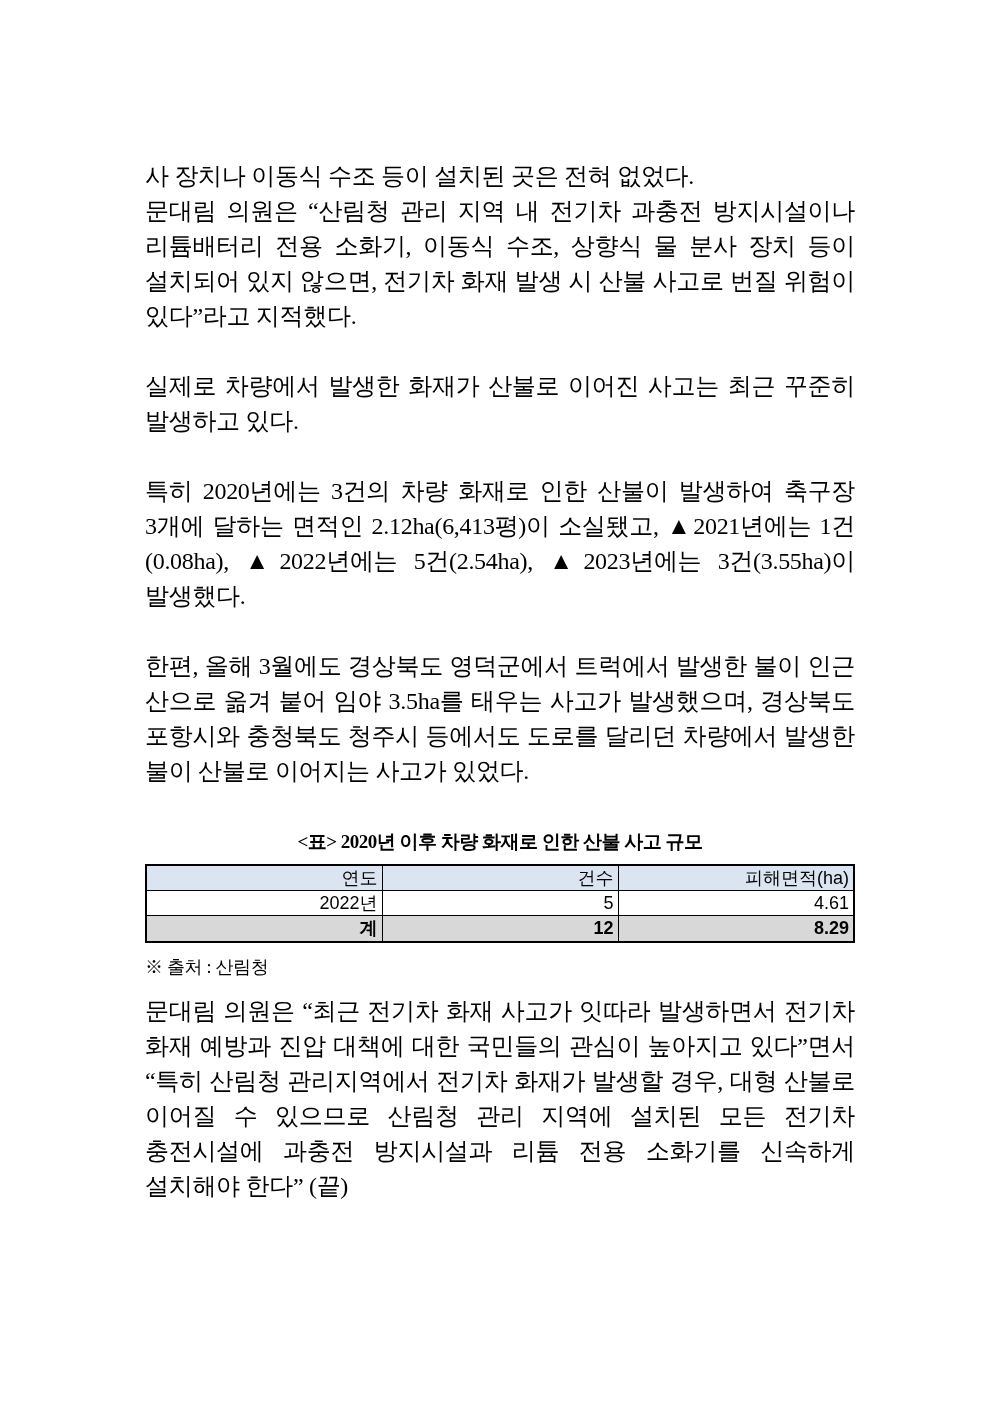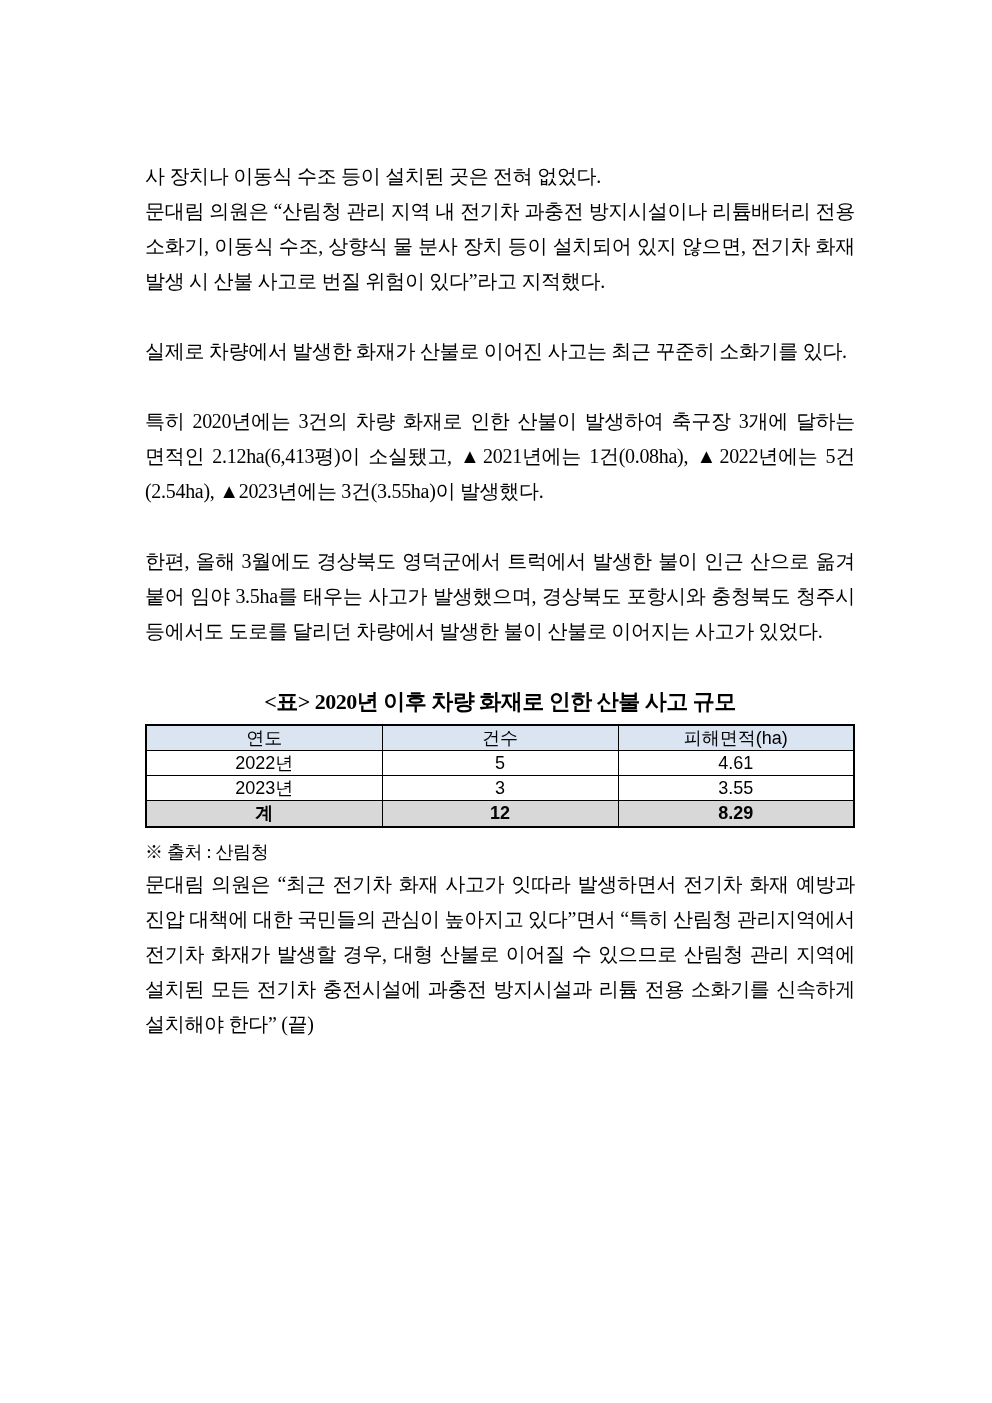--- a/index.html
+++ b/index.html
@@ -19,105 +19,100 @@
     background: var(--page_bg);
     color: var(--text);
     font-family: "Liberation Serif", "DejaVu Serif", serif;
     overflow: hidden;
   }
   .content {
     padding: 159px 137px 0 145px; 
   }
   p.body-par {
     margin: 0;
-    font-size: 20px;
+    font-size: 24px;
     line-height: 35px;
     text-align: justify;
     word-break: keep-all;
     letter-spacing: -0.3px;
   }
   p.body-par.gap { margin-top: 35px; }
 
   .table-section { margin-top: 35px; }
   .table-title {
-    font-size: 22px;
+    font-size: 19px;
     line-height: 35px;
     font-weight: bold;
     text-align: center;
     letter-spacing: -0.5px;
     margin: 0 0 5px 0;
   }
   table.fire-table {
     width: 100%;
     border-collapse: collapse;
     border: 2px solid var(--border);
     font-family: "Liberation Sans", "DejaVu Sans", sans-serif;
   }
   table.fire-table th,
   table.fire-table td {
     border: 1px solid var(--border);
-    text-align: center;
+    text-align: right;
     vertical-align: middle;
     font-size: 18px;
     line-height: 22px;
     padding: 1px 4px;
     height: 24px;
     width: 33.33%;
   }
   table.fire-table thead th {
     background: var(--table_header_bg);
     font-weight: normal;
   }
   table.fire-table tr.total-row td {
     background: var(--table_total_bg);
     font-weight: bold;
     height: 26px;
   }
   .source-note {
-    margin: 9px 0 0 0;
+    margin: 9px 0 12px 0;
     font-size: 18px;
     line-height: 30px;
     letter-spacing: -0.3px;
   }
   .closing { margin-top: 35px; }
 </style>
 </head>
 <body>
 
 <div class="page">
   <div class="content">
 
     <p class="body-par">사 장치나 이동식 수조 등이 설치된 곳은 전혀 없었다.</p>
     <p class="body-par">문대림 의원은 “산림청 관리 지역 내 전기차 과충전 방지시설이나 리튬배터리 전용 소화기, 이동식 수조, 상향식 물 분사 장치 등이 설치되어 있지 않으면, 전기차 화재 발생 시 산불 사고로 번질 위험이 있다”라고 지적했다.</p>
-    <p class="body-par gap">실제로 차량에서 발생한 화재가 산불로 이어진 사고는 최근 꾸준히 소화기를 있다.</p>
+    <p class="body-par gap">실제로 차량에서 발생한 화재가 산불로 이어진 사고는 최근 꾸준히 발생하고 있다.</p>
     <p class="body-par gap">특히 2020년에는 3건의 차량 화재로 인한 산불이 발생하여 축구장 3개에 달하는 면적인 2.12ha(6,413평)이 소실됐고, ▲2021년에는 1건(0.08ha), ▲2022년에는 5건(2.54ha), ▲2023년에는 3건(3.55ha)이 발생했다.</p>
     <p class="body-par gap">한편, 올해 3월에도 경상북도 영덕군에서 트럭에서 발생한 불이 인근 산으로 옮겨 붙어 임야 3.5ha를 태우는 사고가 발생했으며, 경상북도 포항시와 충청북도 청주시 등에서도 도로를 달리던 차량에서 발생한 불이 산불로 이어지는 사고가 있었다.</p>
 
     <div class="table-section">
       <div class="table-title">&lt;표&gt; 2020년 이후 차량 화재로 인한 산불 사고 규모</div>
 
       <table class="fire-table">
         <thead>
           <tr>
             <th>연도</th>
             <th>건수</th>
             <th>피해면적(ha)</th>
           </tr>
         </thead>
         <tbody>
           <tr>
             <td>2022년</td>
             <td>5</td>
             <td>4.61</td>
           </tr>
-          <tr>
-            <td>2023년</td>
-            <td>3</td>
-            <td>3.55</td>
-          </tr>
           <tr class="total-row">
             <td>계</td>
             <td>12</td>
             <td>8.29</td>
           </tr>
         </tbody>
       </table>
 
       <p class="source-note">※ 출처 : 산림청</p>
     </div>

